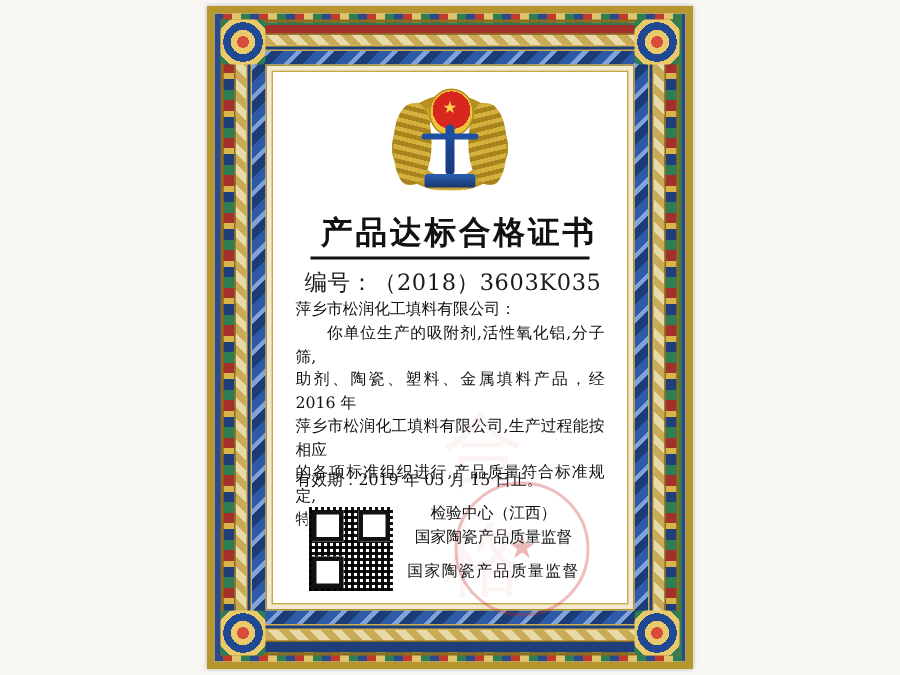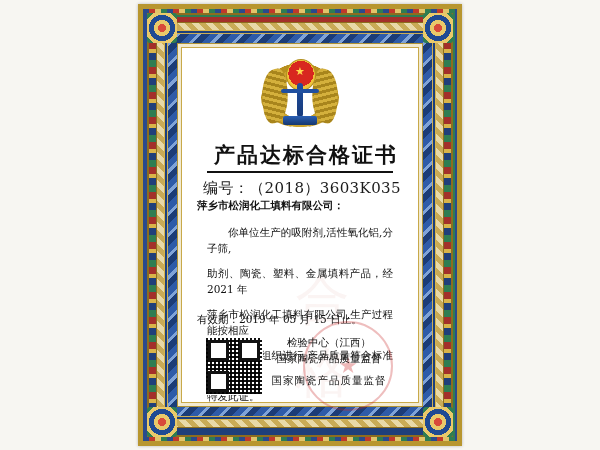--- a/index.html
+++ b/index.html
@@ -203,34 +203,33 @@
     color: #1a1a1a;
   }
 
   .company {
     position: absolute;
     left: 14px; right: 14px;
     top: 150px;
     font-size: 10.5px;
     font-family: "DejaVu Serif", serif;
     color: #111;
-    font-weight: bold;
   }
 
   .body-text {
     position: absolute;
     left: 14px; right: 14px;
     top: 166px;
     font-size: 10.5px;
     line-height: 15.5px;
     font-family: "DejaVu Serif", serif;
     color: #111;
     text-align: justify;
   }
-  .body-text p { margin: 10px; }
+  .body-text p { margin: 0; }
   .body-text p.indent { text-indent: 21px; }
 
   .validity {
     position: absolute;
     left: 14px;
     top: 264px;
     font-size: 10.5px;
     font-family: "DejaVu Serif", serif;
     color: #111;
   }
@@ -352,21 +351,21 @@
 
       <div class="title">产品达标合格证书</div>
       <div class="title-rule"></div>
 
       <div class="serial">编号：（2018）3603K035</div>
 
       <div class="company">萍乡市松润化工填料有限公司：</div>
 
       <div class="body-text">
         <p class="indent">你单位生产的吸附剂,活性氧化铝,分子筛,</p>
-        <p>助剂、陶瓷、塑料、金属填料产品，经 2021 年</p>
+        <p>助剂、陶瓷、塑料、金属填料产品，经 2016 年</p>
         <p>萍乡市松润化工填料有限公司,生产过程能按相应</p>
         <p>的各项标准组织进行,产品质量符合标准规定,</p>
         <p>特发此证。</p>
       </div>
 
       <div class="validity">有效期：2019 年 05 月 15 日止。</div>
 
       <div class="qr">
         <div class="eye tl"></div>
         <div class="eye tr"></div>

